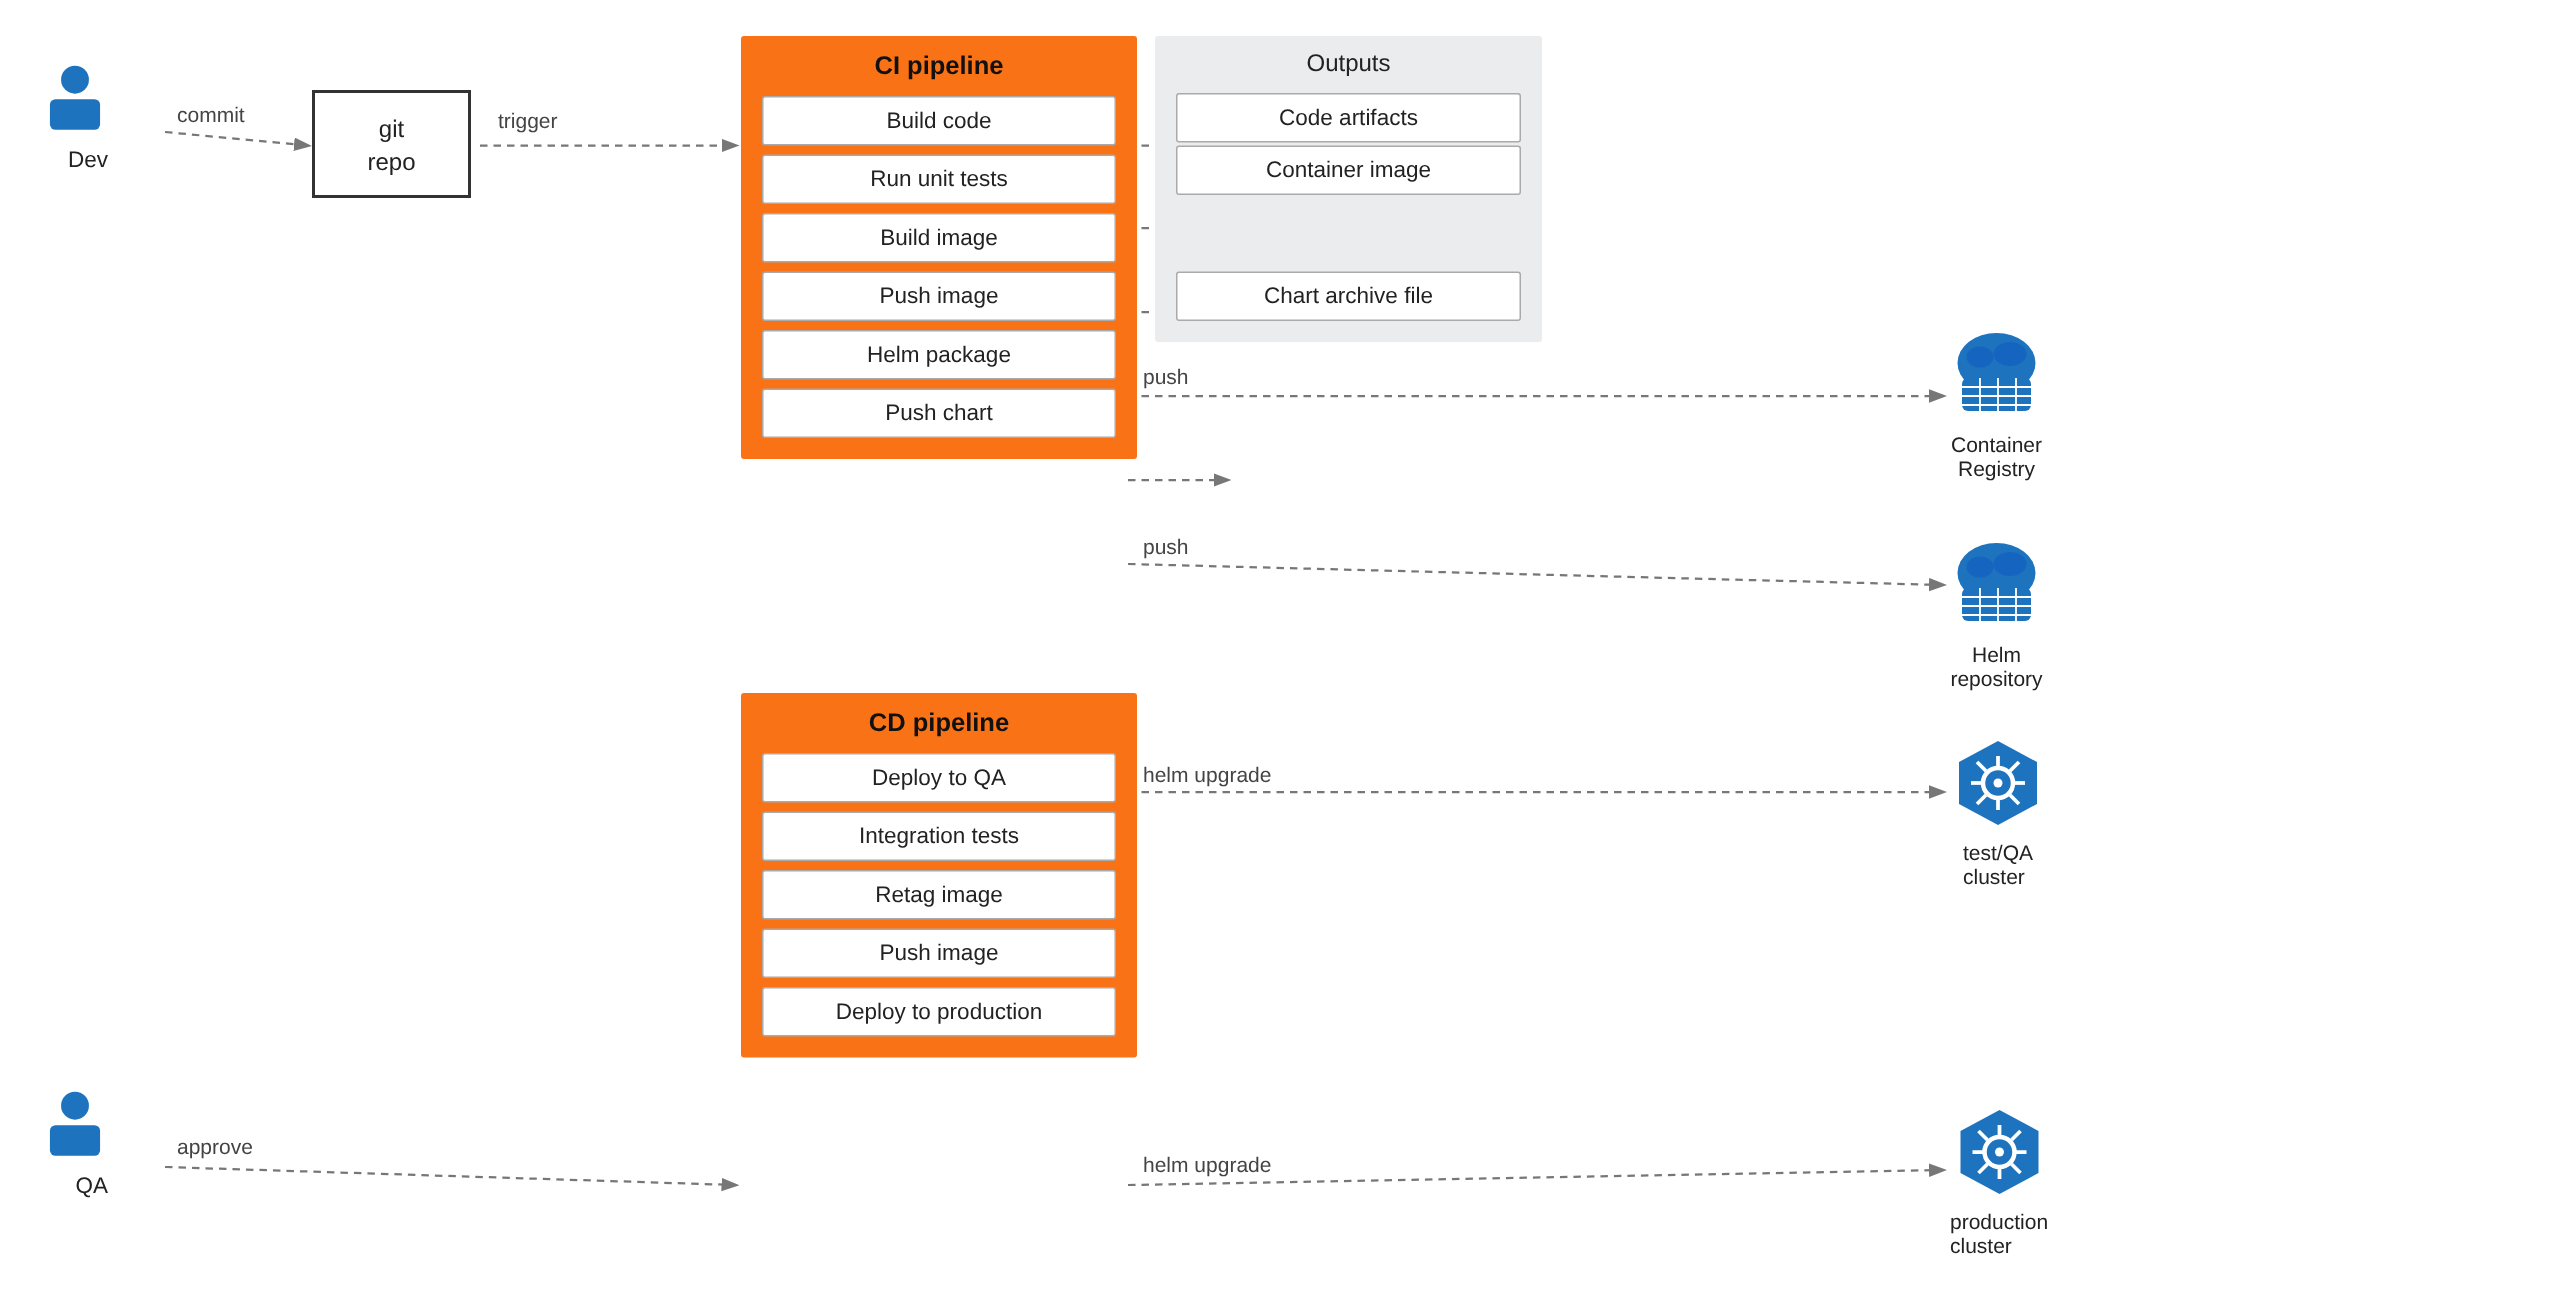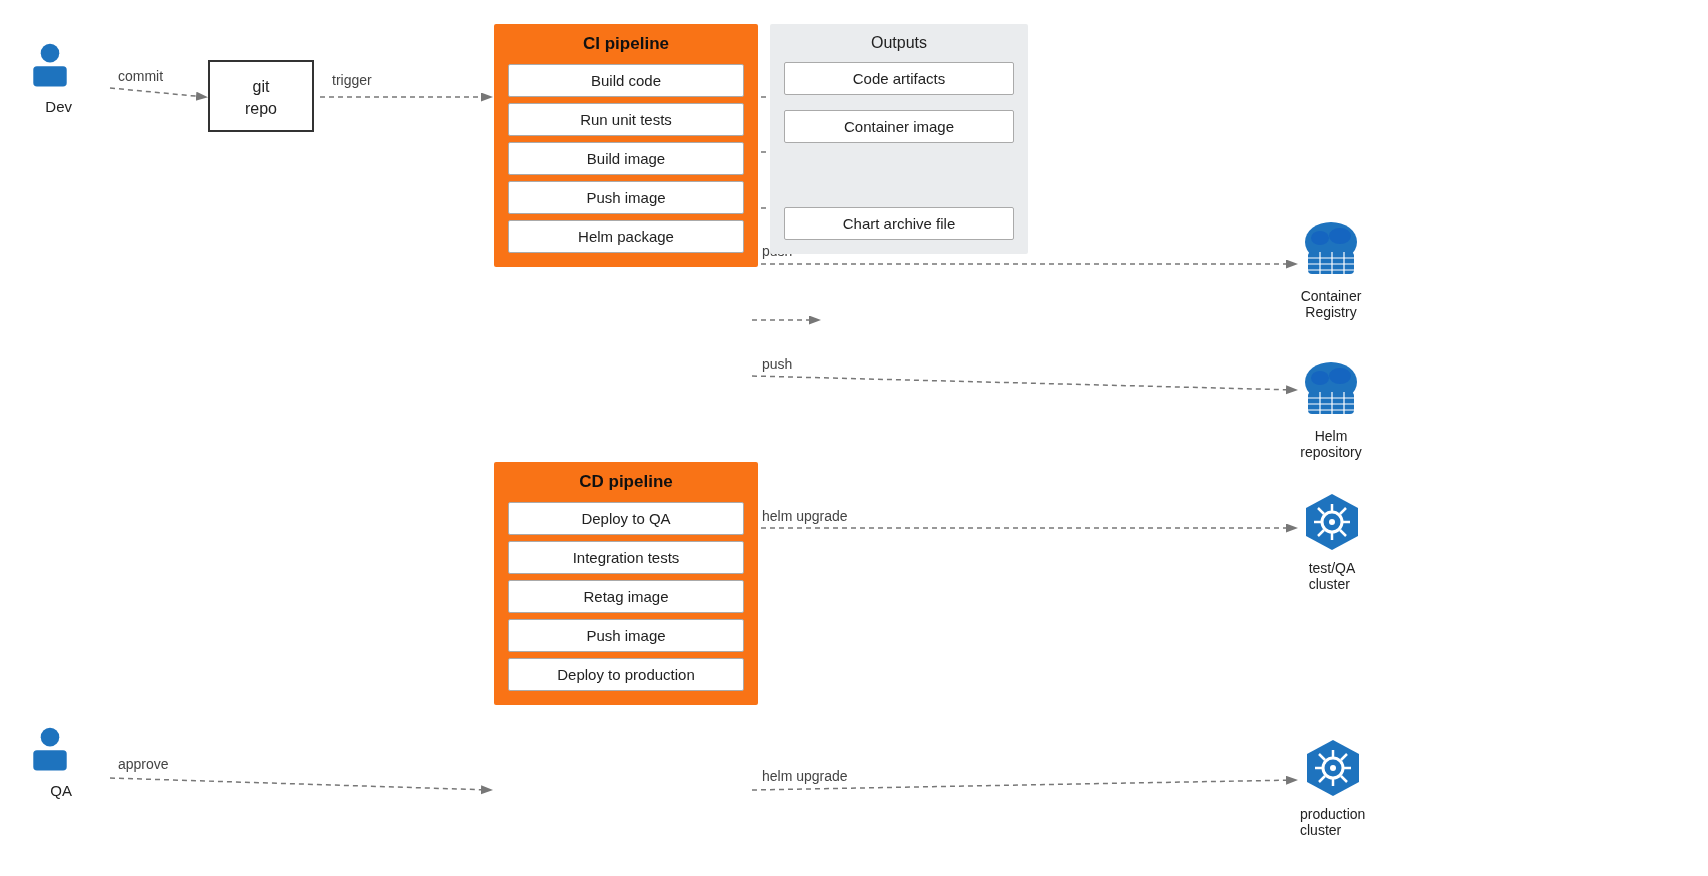--- a/index.html
+++ b/index.html
@@ -79,21 +79,21 @@
       font-size: 16px;
       color: #222;
       margin-bottom: 10px;
     }
     .output-box {
       background: #fff;
       border: 1.5px solid #aaa;
       border-radius: 2px;
       text-align: center;
       padding: 7px 18px;
-      margin-bottom: 15px;
+      margin-bottom: 2px;
       font-size: 15px;
       white-space: nowrap;
       min-width: 200px;
     }
     .output-box:last-child { margin-bottom: 0; }
 
     
     .git-repo-box {
       position: absolute;
       border: 2px solid #333;
@@ -210,20 +210,21 @@
     <span style="font-size:16px; line-height:1.4;">git<br>repo</span>
   </div>
 
   <div class="pipeline-box" style="left:494px; top:24px; width:264px;">
     <div class="pipeline-title">CI pipeline</div>
     <div class="step-box">Build code</div>
     <div class="step-box">Run unit tests</div>
     <div class="step-box">Build image</div>
     <div class="step-box">Push image</div>
     <div class="step-box">Helm package</div>
+    <div class="step-box">Push chart</div>
   </div>
 
   <div class="outputs-section" style="left:770px; top:24px; width:258px;">
     <div class="outputs-title">Outputs</div>
     <div class="output-box">Code artifacts</div>
     <div class="output-box">Container image</div>
 
     <div style="height: 49px;"></div>
     <div class="output-box">Chart archive file</div>
   </div>

